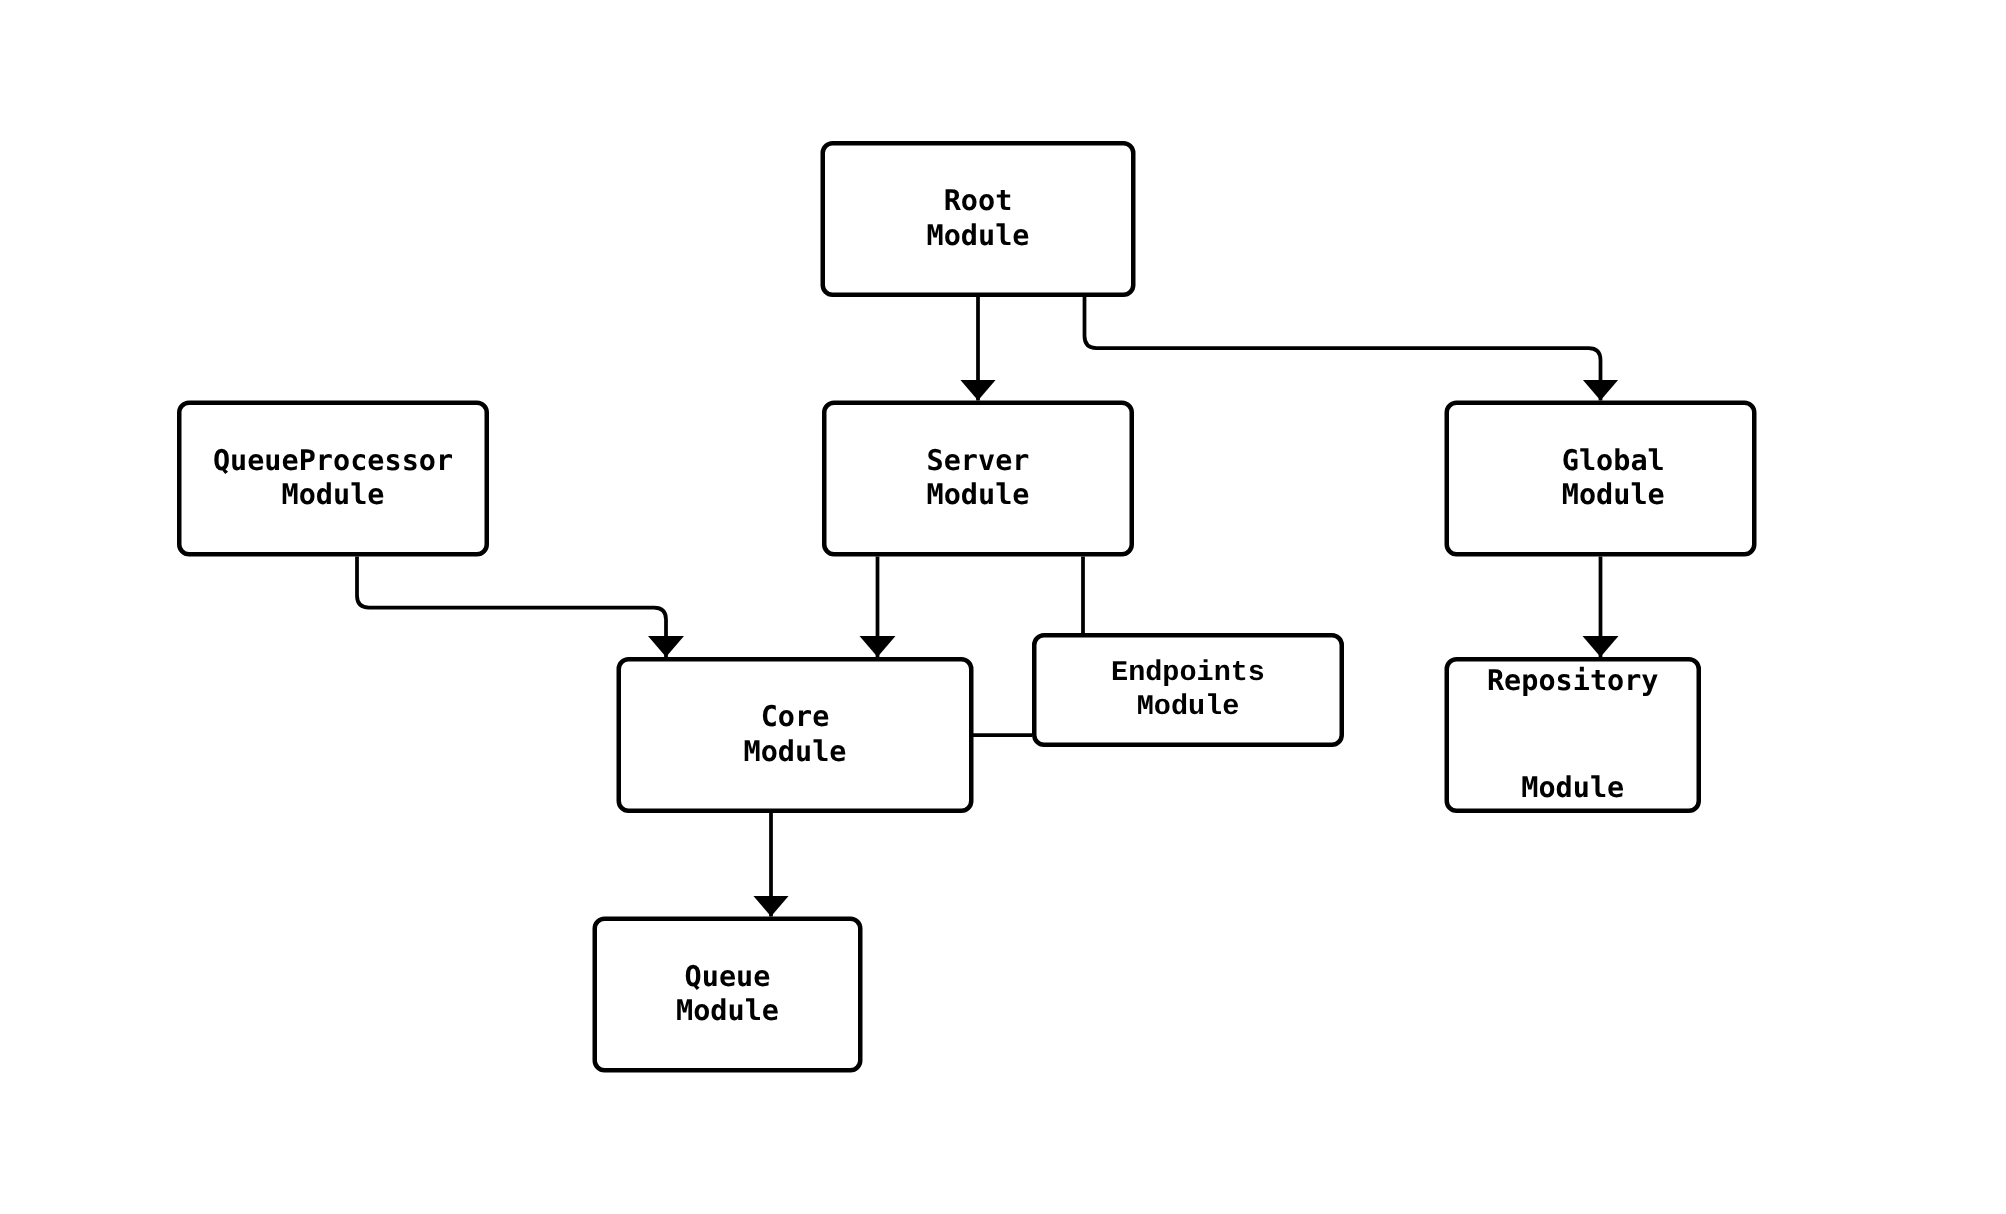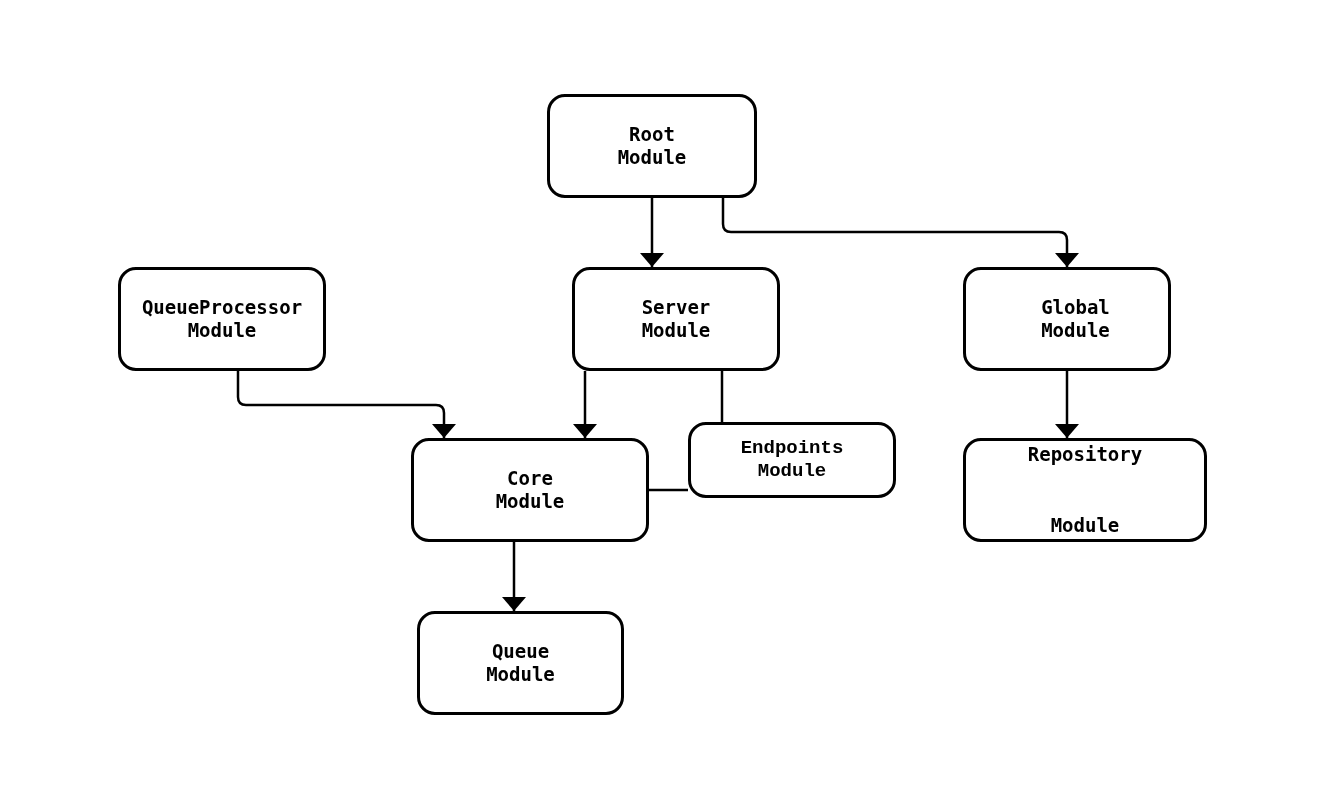--- a/index.html
+++ b/index.html
@@ -29,21 +29,21 @@
   }
   .arrowhead {
     fill: #000000;
     stroke: none;
   }
   .node {
     position: absolute;
     box-sizing: border-box;
     background: #ffffff;
     border: 3px solid #000000;
-    border-radius: 18px;
+    border-radius: 8px;
     display: flex;
     flex-direction: column;
     align-items: center;
     justify-content: center;
     text-align: center;
     color: #000000;
     font-weight: 700;
     font-size: 19px;
     line-height: 23px;
     white-space: nowrap;
@@ -72,38 +72,38 @@
   </svg>
   <div id="nodes">
       <div class="node" style="left: 547px; top: 94px; width: 210px; height: 104px;">
         <span>Root</span>
         <span>Module</span>
       </div>
       <div class="node" style="left: 118px; top: 267px; width: 208px; height: 104px;">
         <span>QueueProcessor</span>
         <span>Module</span>
       </div>
-      <div class="node" style="left: 572px; top: 267px; width: 208px; height: 104px;">
+      <div class="node" style="left: 548px; top: 267px; width: 208px; height: 104px;">
         <span>Server</span>
         <span>Module</span>
       </div>
       <div class="node" style="left: 963px; top: 267px; width: 208px; height: 104px; padding-left: 17px;">
         <span>Global</span>
         <span>Module</span>
       </div>
       <div class="node" style="left: 411px; top: 438px; width: 238px; height: 104px;">
         <span>Core</span>
         <span>Module</span>
       </div>
       <div class="node" style="left: 688px; top: 422px; width: 208px; height: 76px; font-family: Liberation Mono, monospace;">
         <span>Endpoints</span>
         <span>Module</span>
       </div>
-      <div class="node" style="left: 963px; top: 438px; width: 244px; height: 104px; gap: 48px;">
+      <div class="node" style="left: 963px; top: 438px; width: 171px; height: 104px; gap: 48px;">
         <span>Repository</span>
         <span>Module</span>
       </div>
-      <div class="node" style="left: 417px; top: 611px; width: 207px; height: 104px; align-items: center;">
+      <div class="node" style="left: 395px; top: 611px; width: 180px; height: 104px; align-items: center;">
         <span>Queue</span>
         <span>Module</span>
       </div>
     </div>
 </div>
 
 </body></html>

